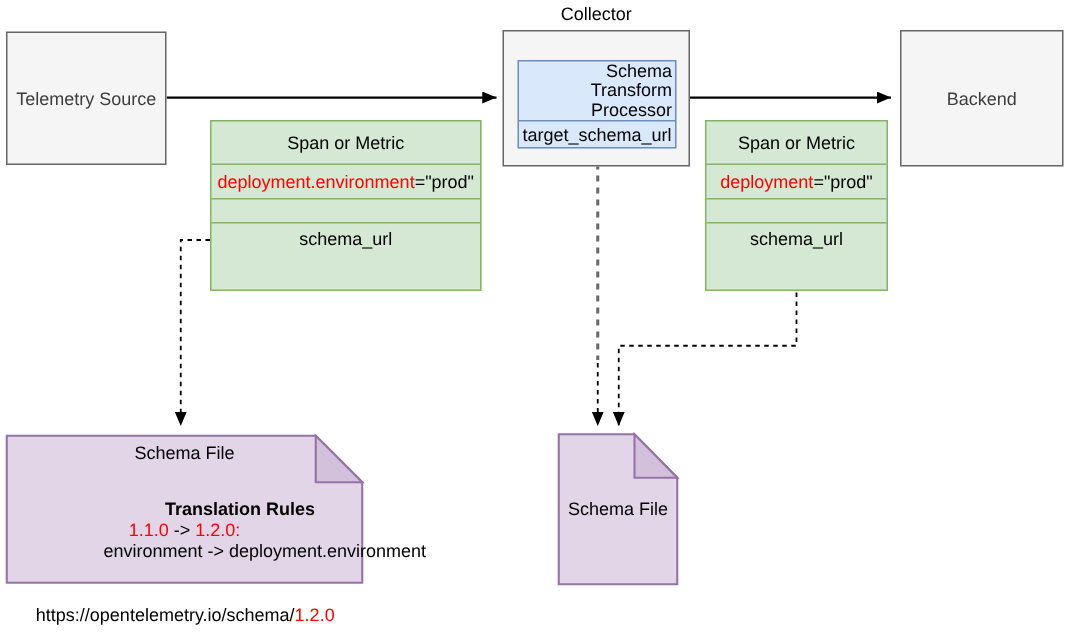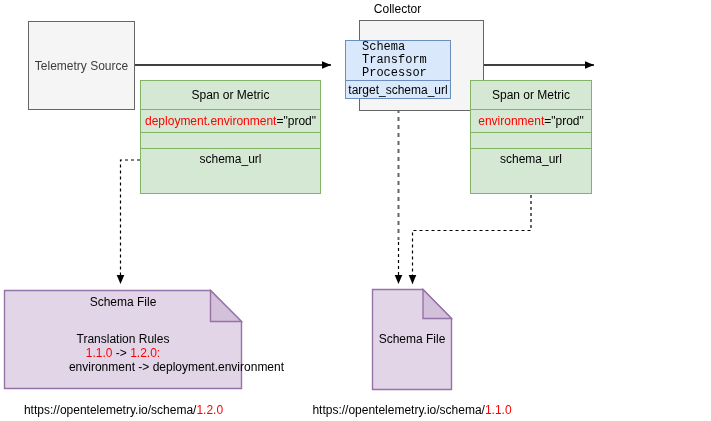--- a/index.html
+++ b/index.html
@@ -6,42 +6,42 @@
   .canvas{
     position:relative;width:711px;height:421px;background:#ffffff;
     font-family:"Liberation Sans",sans-serif;font-size:12px;color:#000;
     overflow:hidden;
   }
   .layer{position:absolute;left:0;top:0;width:711px;height:421px;}
   svg.layer{pointer-events:none;}
   .node-gray{
     position:absolute;background:var(--gray_fill);border:1px solid var(--gray_stroke);
     display:flex;align-items:center;justify-content:center;text-align:center;
-    color:#3d3d3d;box-sizing:border-box;margin-left:24px;
+    color:#3d3d3d;box-sizing:border-box;
   }
   .floating-label{position:absolute;text-align:center;color:#000;}
   .processor{
     position:absolute;left:345px;top:40px;width:106px;height:59px;
     background:var(--blue_fill);border:1px solid var(--blue_stroke);
     box-sizing:border-box;display:flex;flex-direction:column;
   }
-  .processor-title{flex:1;display:flex;align-items:center;justify-content:center;text-align:left;line-height:13px;padding:0 16px;font-family:Liberation Mono, monospace;}
+  .processor-title{flex:1;display:flex;align-items:center;justify-content:center;text-align:right;line-height:13px;padding:0 2px;}
   .processor-field{height:20px;border-top:1px solid var(--blue_stroke);display:flex;align-items:center;justify-content:center;box-sizing:border-box;}
   .span-box{
     position:absolute;top:80px;height:114px;background:var(--green_fill);
     border:1px solid var(--green_stroke);box-sizing:border-box;
   }
   .span-row{display:flex;align-items:center;justify-content:center;box-sizing:border-box;white-space:nowrap;}
   .span-row.h1{height:28px;}
   .span-row.h2{height:23px;border-top:1px solid var(--green_stroke);}
   .span-row.h3{height:16px;border-top:1px solid var(--green_stroke);}
   .span-row.h4{height:21px;border-top:1px solid var(--green_stroke);text-align:right;}
   .note-text{position:absolute;text-align:center;line-height:13px;}
   .red{color:var(--red);text-align:right;}
-  .bold{font-weight:normal;}
+  .bold{font-weight:bold;padding-left:37px;}
   .deliver-label{
     position:absolute;left:200px;top:58px;width:46px;text-align:center;
     background:#ffffff;line-height:14px;margin-top:44px;
   }
   .url-line{position:absolute;top:403px;text-align:center;white-space:nowrap;}
 </style>
 </head>
 <body>
 
 <div class="canvas">
@@ -74,46 +74,48 @@
     <span>Telemetry Source</span>
   </div>
 
   <div class="floating-label" style="left:335px;top:2px;width:125px;">Collector</div>
   <div class="node-gray" style="left:335px;top:20px;width:125px;height:91px;"></div>
   <div class="processor">
     <div class="processor-title">Schema Transform Processor</div>
     <div class="processor-field">target_schema_url</div>
   </div>
 
+  <div class="node-gray" style="left:600px;top:20px;width:109px;height:91px;">
+    <span>Backend</span>
+  </div>
 
   <div class="deliver-label">deliver</div>
 
   <div class="span-box" style="left:140px;width:181px;">
     <div class="span-row h1">Span or Metric</div>
     <div class="span-row h2">
         <span class="red">deployment.environment</span>
         <span>="prod"</span>
       </div>
     <div class="span-row h3"></div>
     <div class="span-row h4">schema_url</div>
   </div>
 
   <div class="span-box" style="left:470px;width:122px;">
     <div class="span-row h1">Span or Metric</div>
     <div class="span-row h2">
-        <span class="red">environment</span>
+        <span class="red">deployment</span>
         <span>="prod"</span>
       </div>
     <div class="span-row h3"></div>
     <div class="span-row h4">schema_url</div>
   </div>
 
   <div class="note-text" style="left:4px;top:296px;width:238px;">Schema File</div>
   <div class="note-text bold" style="left:4px;top:333px;width:238px;">Translation Rules</div>
   <div class="note-text" style="left:4px;top:347px;width:238px;"><span class="red">1.1.0</span><span> -&gt; </span><span class="red">1.2.0:</span></div>
   <div class="note-text" style="left:4px;top:361px;width:281px;padding-left:32px;">environment -&gt; deployment.environment</div>
 
   <div class="note-text" style="left:372px;top:333px;width:80px;">Schema File</div>
 
   <div class="url-line" style="left:4px;width:239px;"><span>https://opentelemetry.io/schema/</span><span class="red">1.2.0</span></div>
-  <div class="url-line" style="left:312px;width:200px;"><span>https://opentelemetry.io/schema/</span><span class="red">1.1.0</span></div>
 
 </div>
 
 </body></html>

